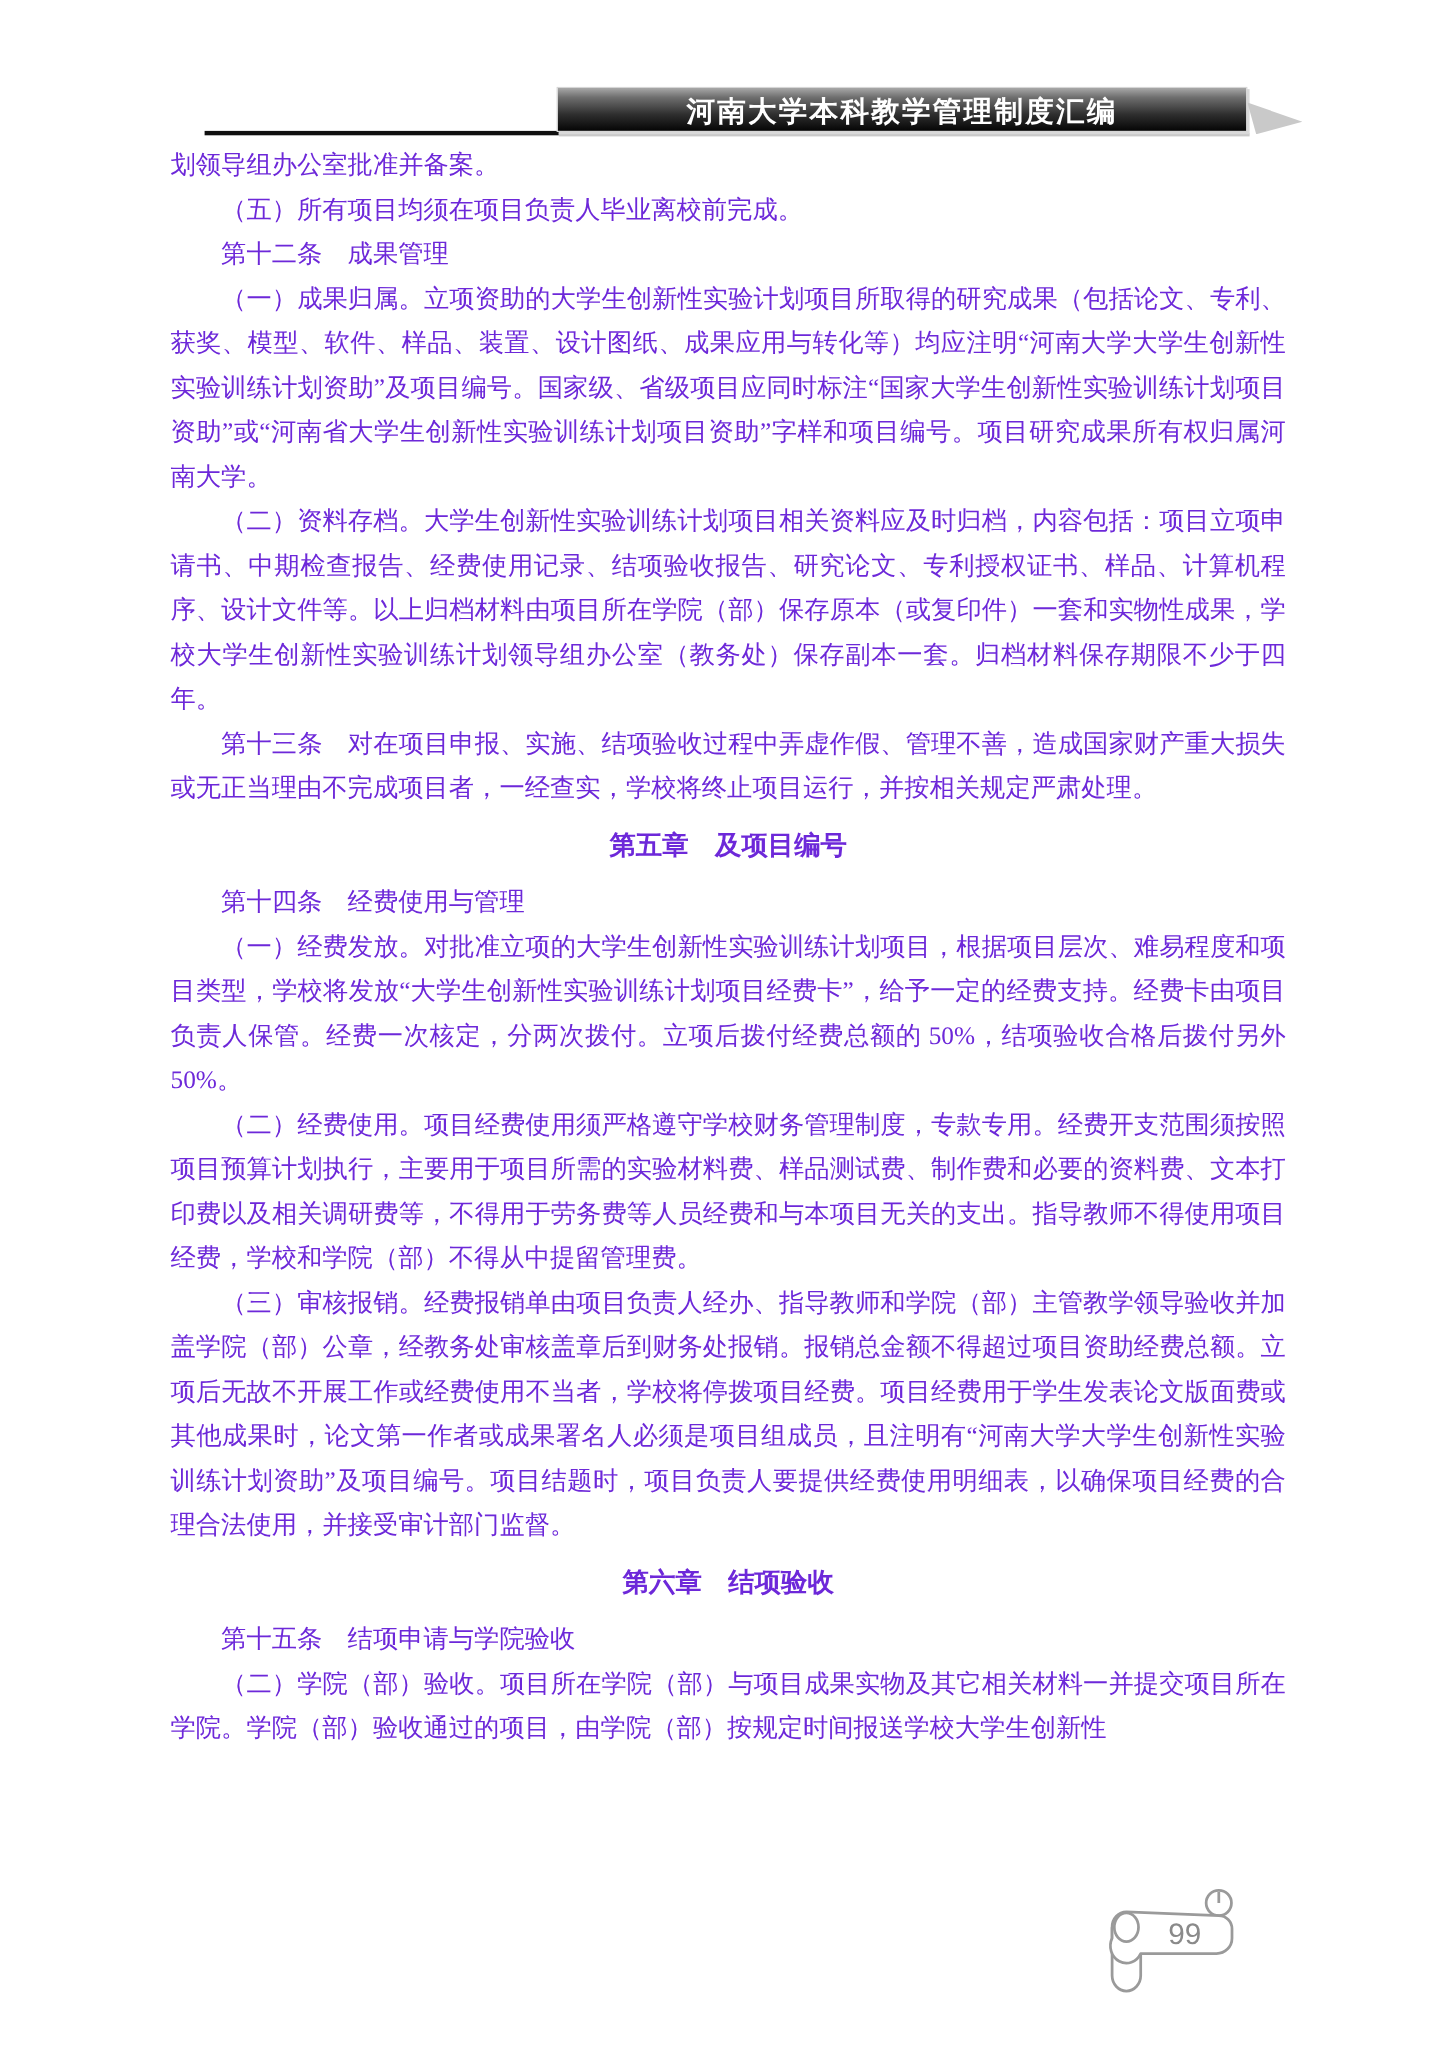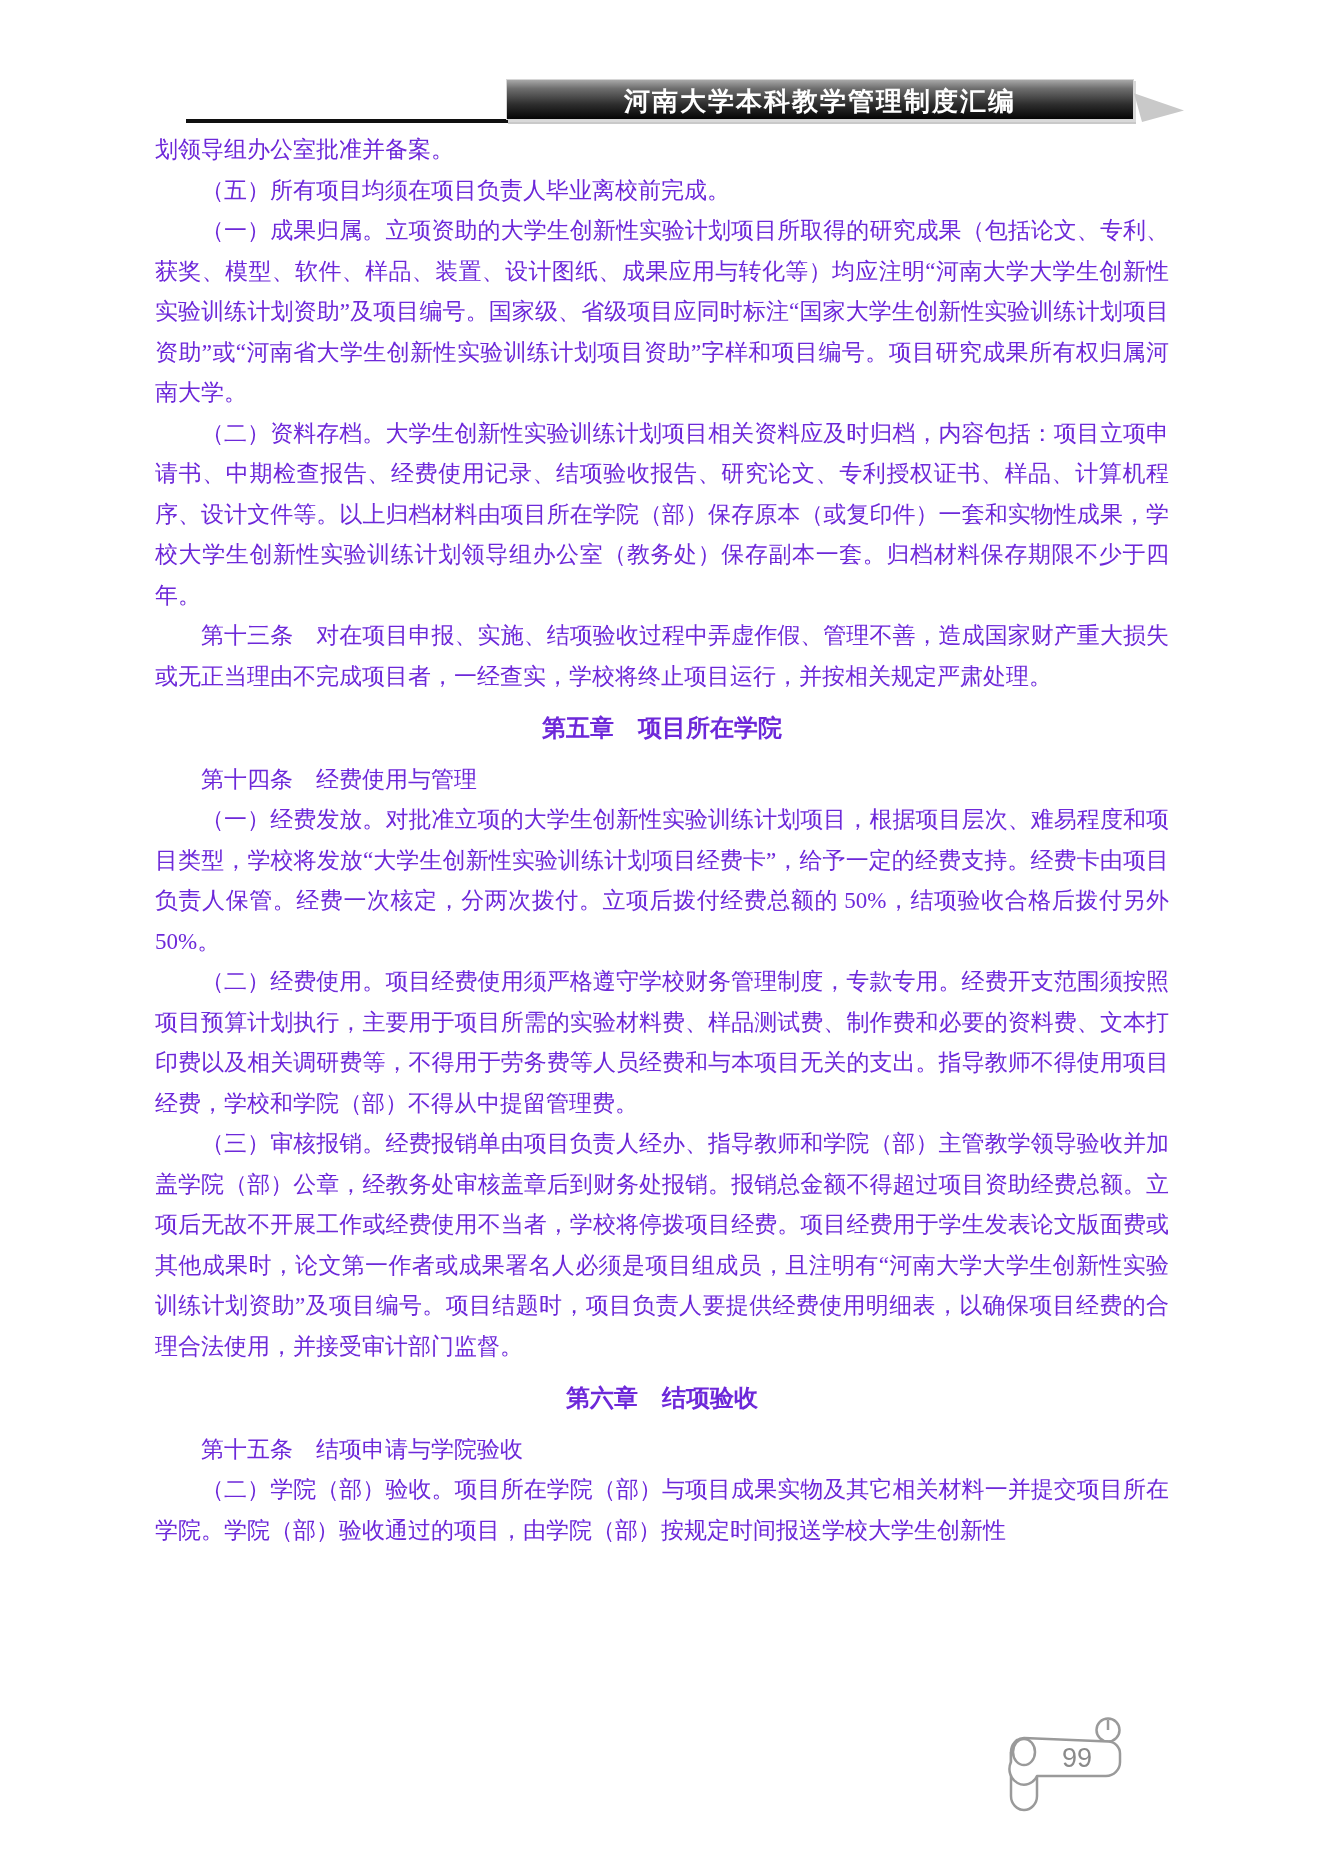--- a/index.html
+++ b/index.html
@@ -93,24 +93,25 @@
 <div class="header-rule-black"></div>
 <div class="header-rule-gray"></div>
 <div class="header-banner">
   <span class="title">河南大学本科教学管理制度汇编</span>
 </div>
 <div class="header-chevron"></div>
 
 <div class="doc-body">
     <p class="para plain">划领导组办公室批准并备案。</p>
     <p class="para indent">（五）所有项目均须在项目负责人毕业离校前完成。</p>
+    <p class="para indent">第十二条　成果管理</p>
     <p class="para indent">（一）成果归属。立项资助的大学生创新性实验计划项目所取得的研究成果（包括论文、专利、获奖、模型、软件、样品、装置、设计图纸、成果应用与转化等）均应注明“河南大学大学生创新性实验训练计划资助”及项目编号。国家级、省级项目应同时标注“国家大学生创新性实验训练计划项目资助”或“河南省大学生创新性实验训练计划项目资助”字样和项目编号。项目研究成果所有权归属河南大学。</p>
     <p class="para indent">（二）资料存档。大学生创新性实验训练计划项目相关资料应及时归档，内容包括：项目立项申请书、中期检查报告、经费使用记录、结项验收报告、研究论文、专利授权证书、样品、计算机程序、设计文件等。以上归档材料由项目所在学院（部）保存原本（或复印件）一套和实物性成果，学校大学生创新性实验训练计划领导组办公室（教务处）保存副本一套。归档材料保存期限不少于四年。</p>
     <p class="para indent">第十三条　对在项目申报、实施、结项验收过程中弄虚作假、管理不善，造成国家财产重大损失或无正当理由不完成项目者，一经查实，学校将终止项目运行，并按相关规定严肃处理。</p>
-    <p class="para chapter">第五章　项目所在学院</p>
+    <p class="para chapter">第五章　及项目编号</p>
     <p class="para indent">第十四条　经费使用与管理</p>
     <p class="para indent">（一）经费发放。对批准立项的大学生创新性实验训练计划项目，根据项目层次、难易程度和项目类型，学校将发放“大学生创新性实验训练计划项目经费卡”，给予一定的经费支持。经费卡由项目负责人保管。经费一次核定，分两次拨付。立项后拨付经费总额的 50%，结项验收合格后拨付另外 50%。</p>
     <p class="para indent">（二）经费使用。项目经费使用须严格遵守学校财务管理制度，专款专用。经费开支范围须按照项目预算计划执行，主要用于项目所需的实验材料费、样品测试费、制作费和必要的资料费、文本打印费以及相关调研费等，不得用于劳务费等人员经费和与本项目无关的支出。指导教师不得使用项目经费，学校和学院（部）不得从中提留管理费。</p>
     <p class="para indent">（三）审核报销。经费报销单由项目负责人经办、指导教师和学院（部）主管教学领导验收并加盖学院（部）公章，经教务处审核盖章后到财务处报销。报销总金额不得超过项目资助经费总额。立项后无故不开展工作或经费使用不当者，学校将停拨项目经费。项目经费用于学生发表论文版面费或其他成果时，论文第一作者或成果署名人必须是项目组成员，且注明有“河南大学大学生创新性实验训练计划资助”及项目编号。项目结题时，项目负责人要提供经费使用明细表，以确保项目经费的合理合法使用，并接受审计部门监督。</p>
     <p class="para chapter">第六章　结项验收</p>
     <p class="para indent">第十五条　结项申请与学院验收</p>
     <p class="para indent">（二）学院（部）验收。项目所在学院（部）与项目成果实物及其它相关材料一并提交项目所在学院。学院（部）验收通过的项目，由学院（部）按规定时间报送学校大学生创新性</p>
   </div>
 
 <svg class="page-scroll" viewBox="0 0 138 102" xmlns="http://www.w3.org/2000/svg">

